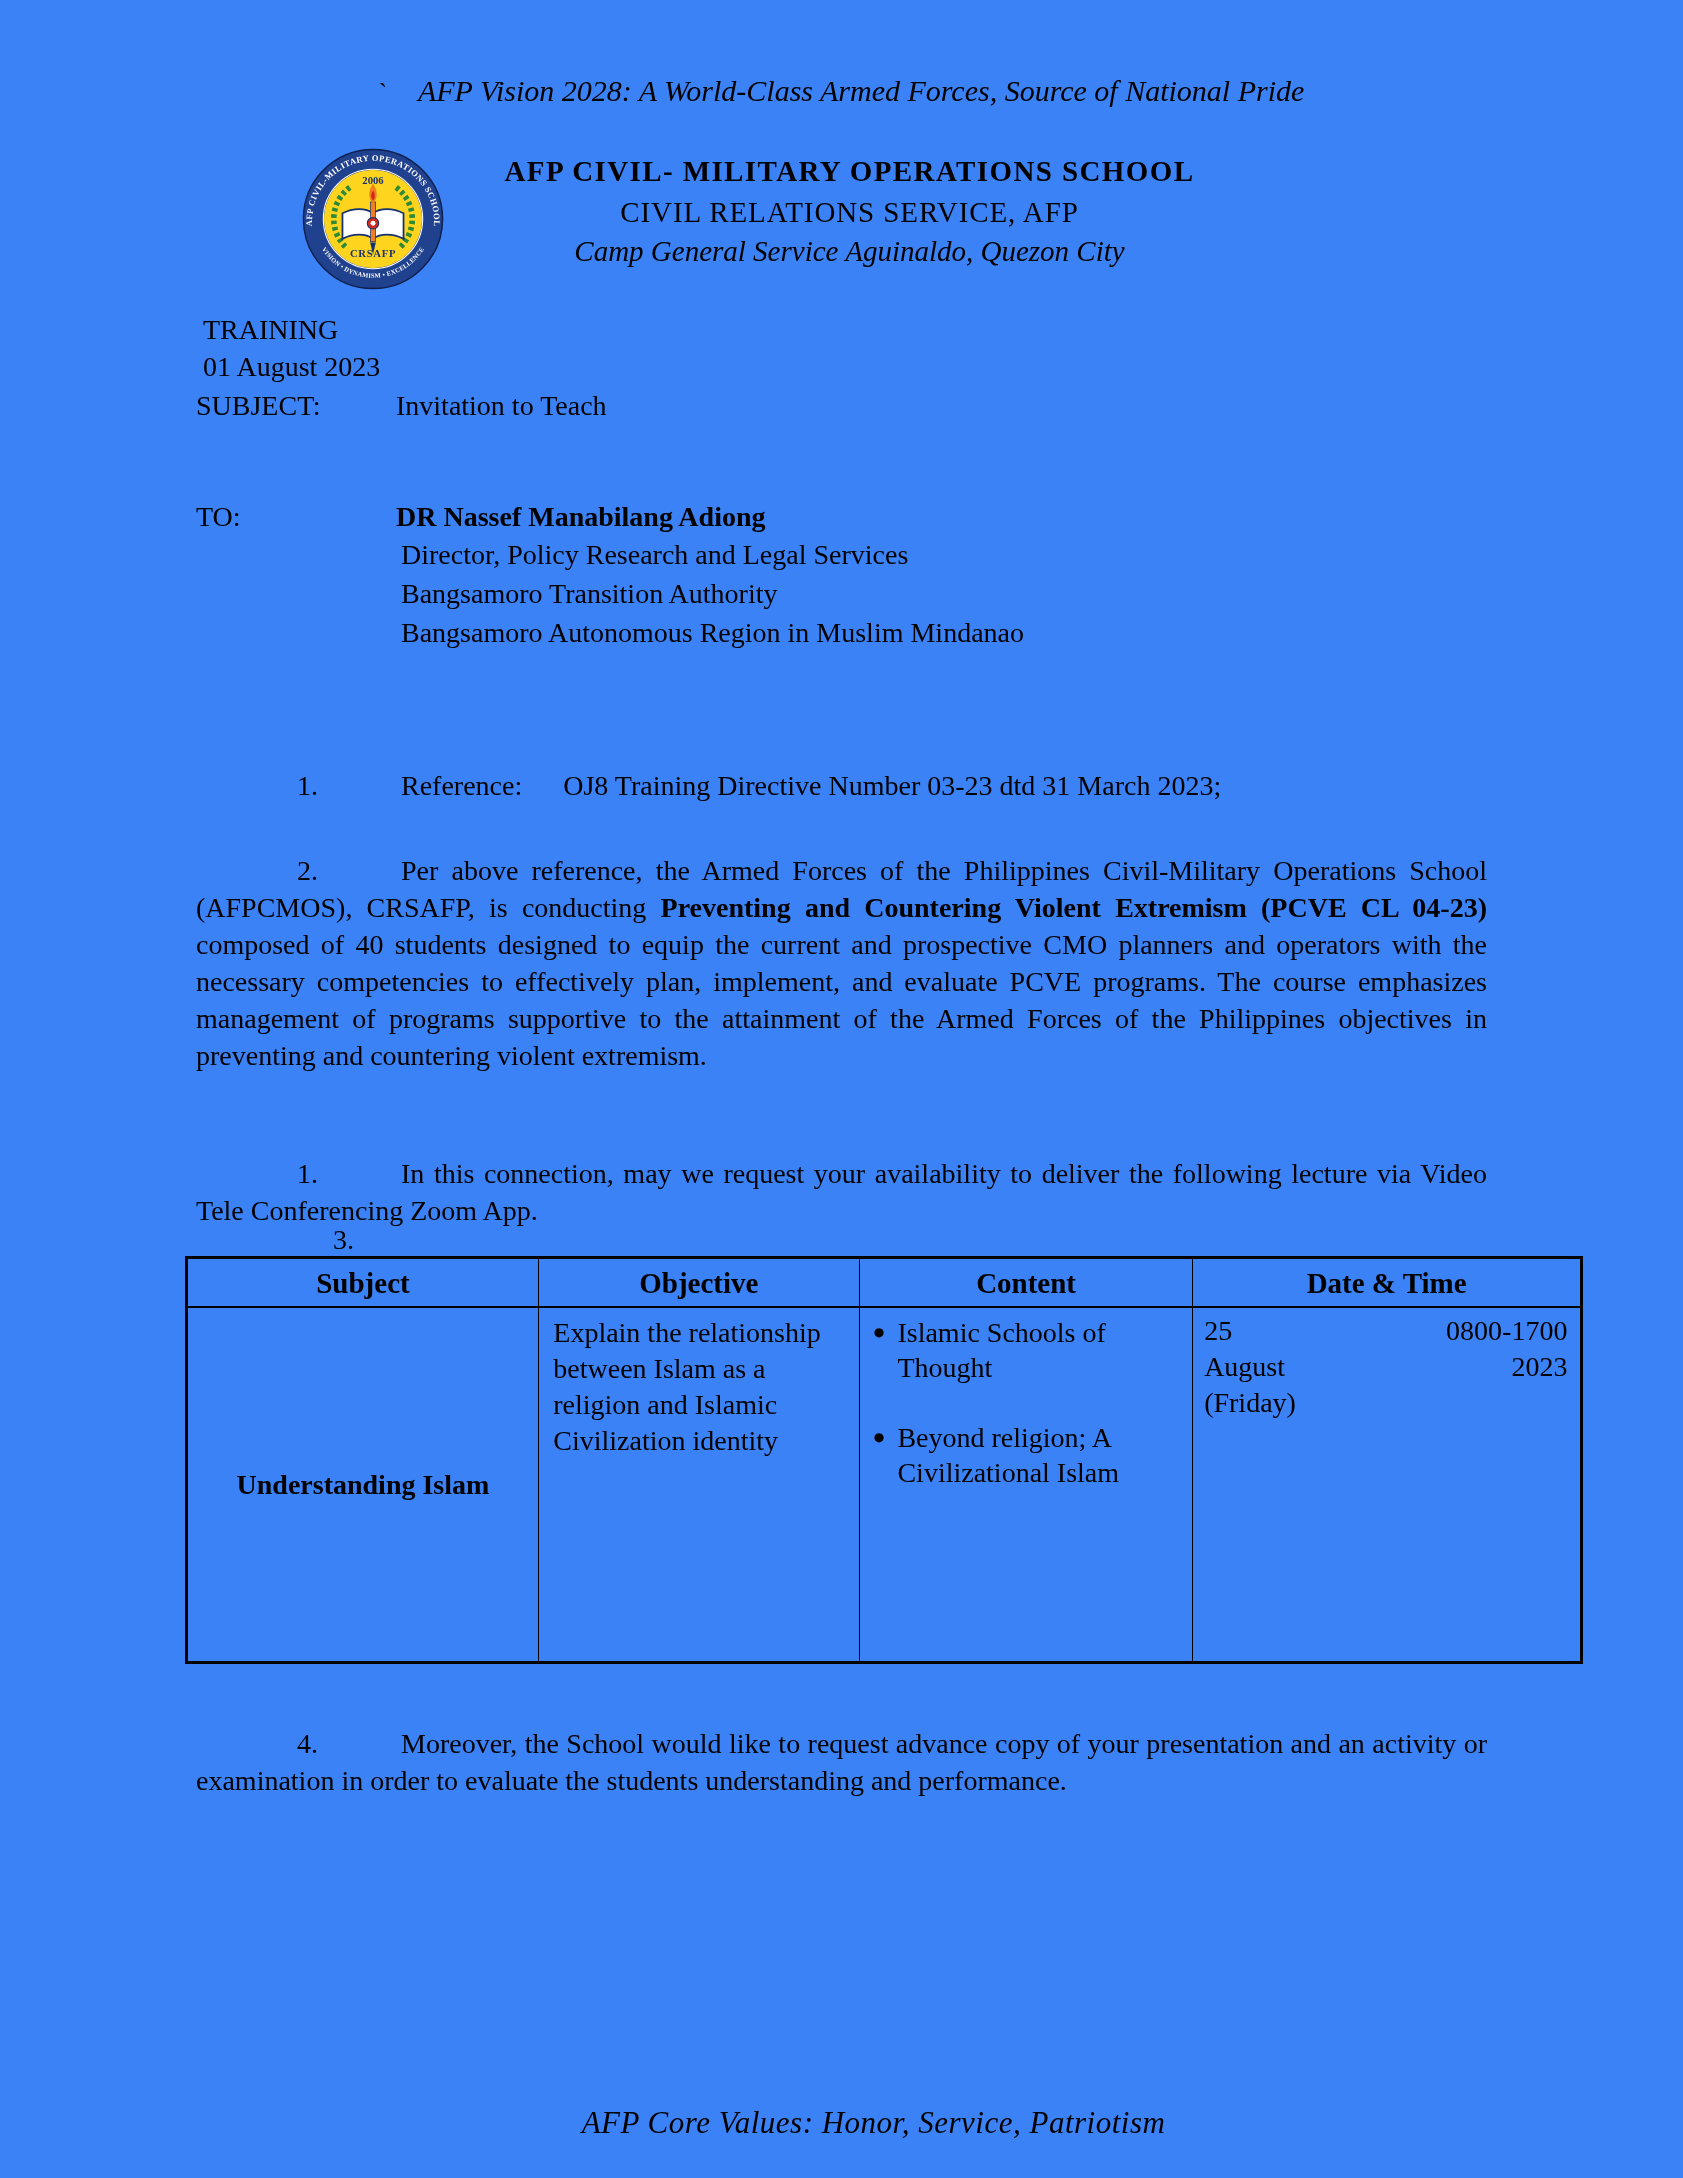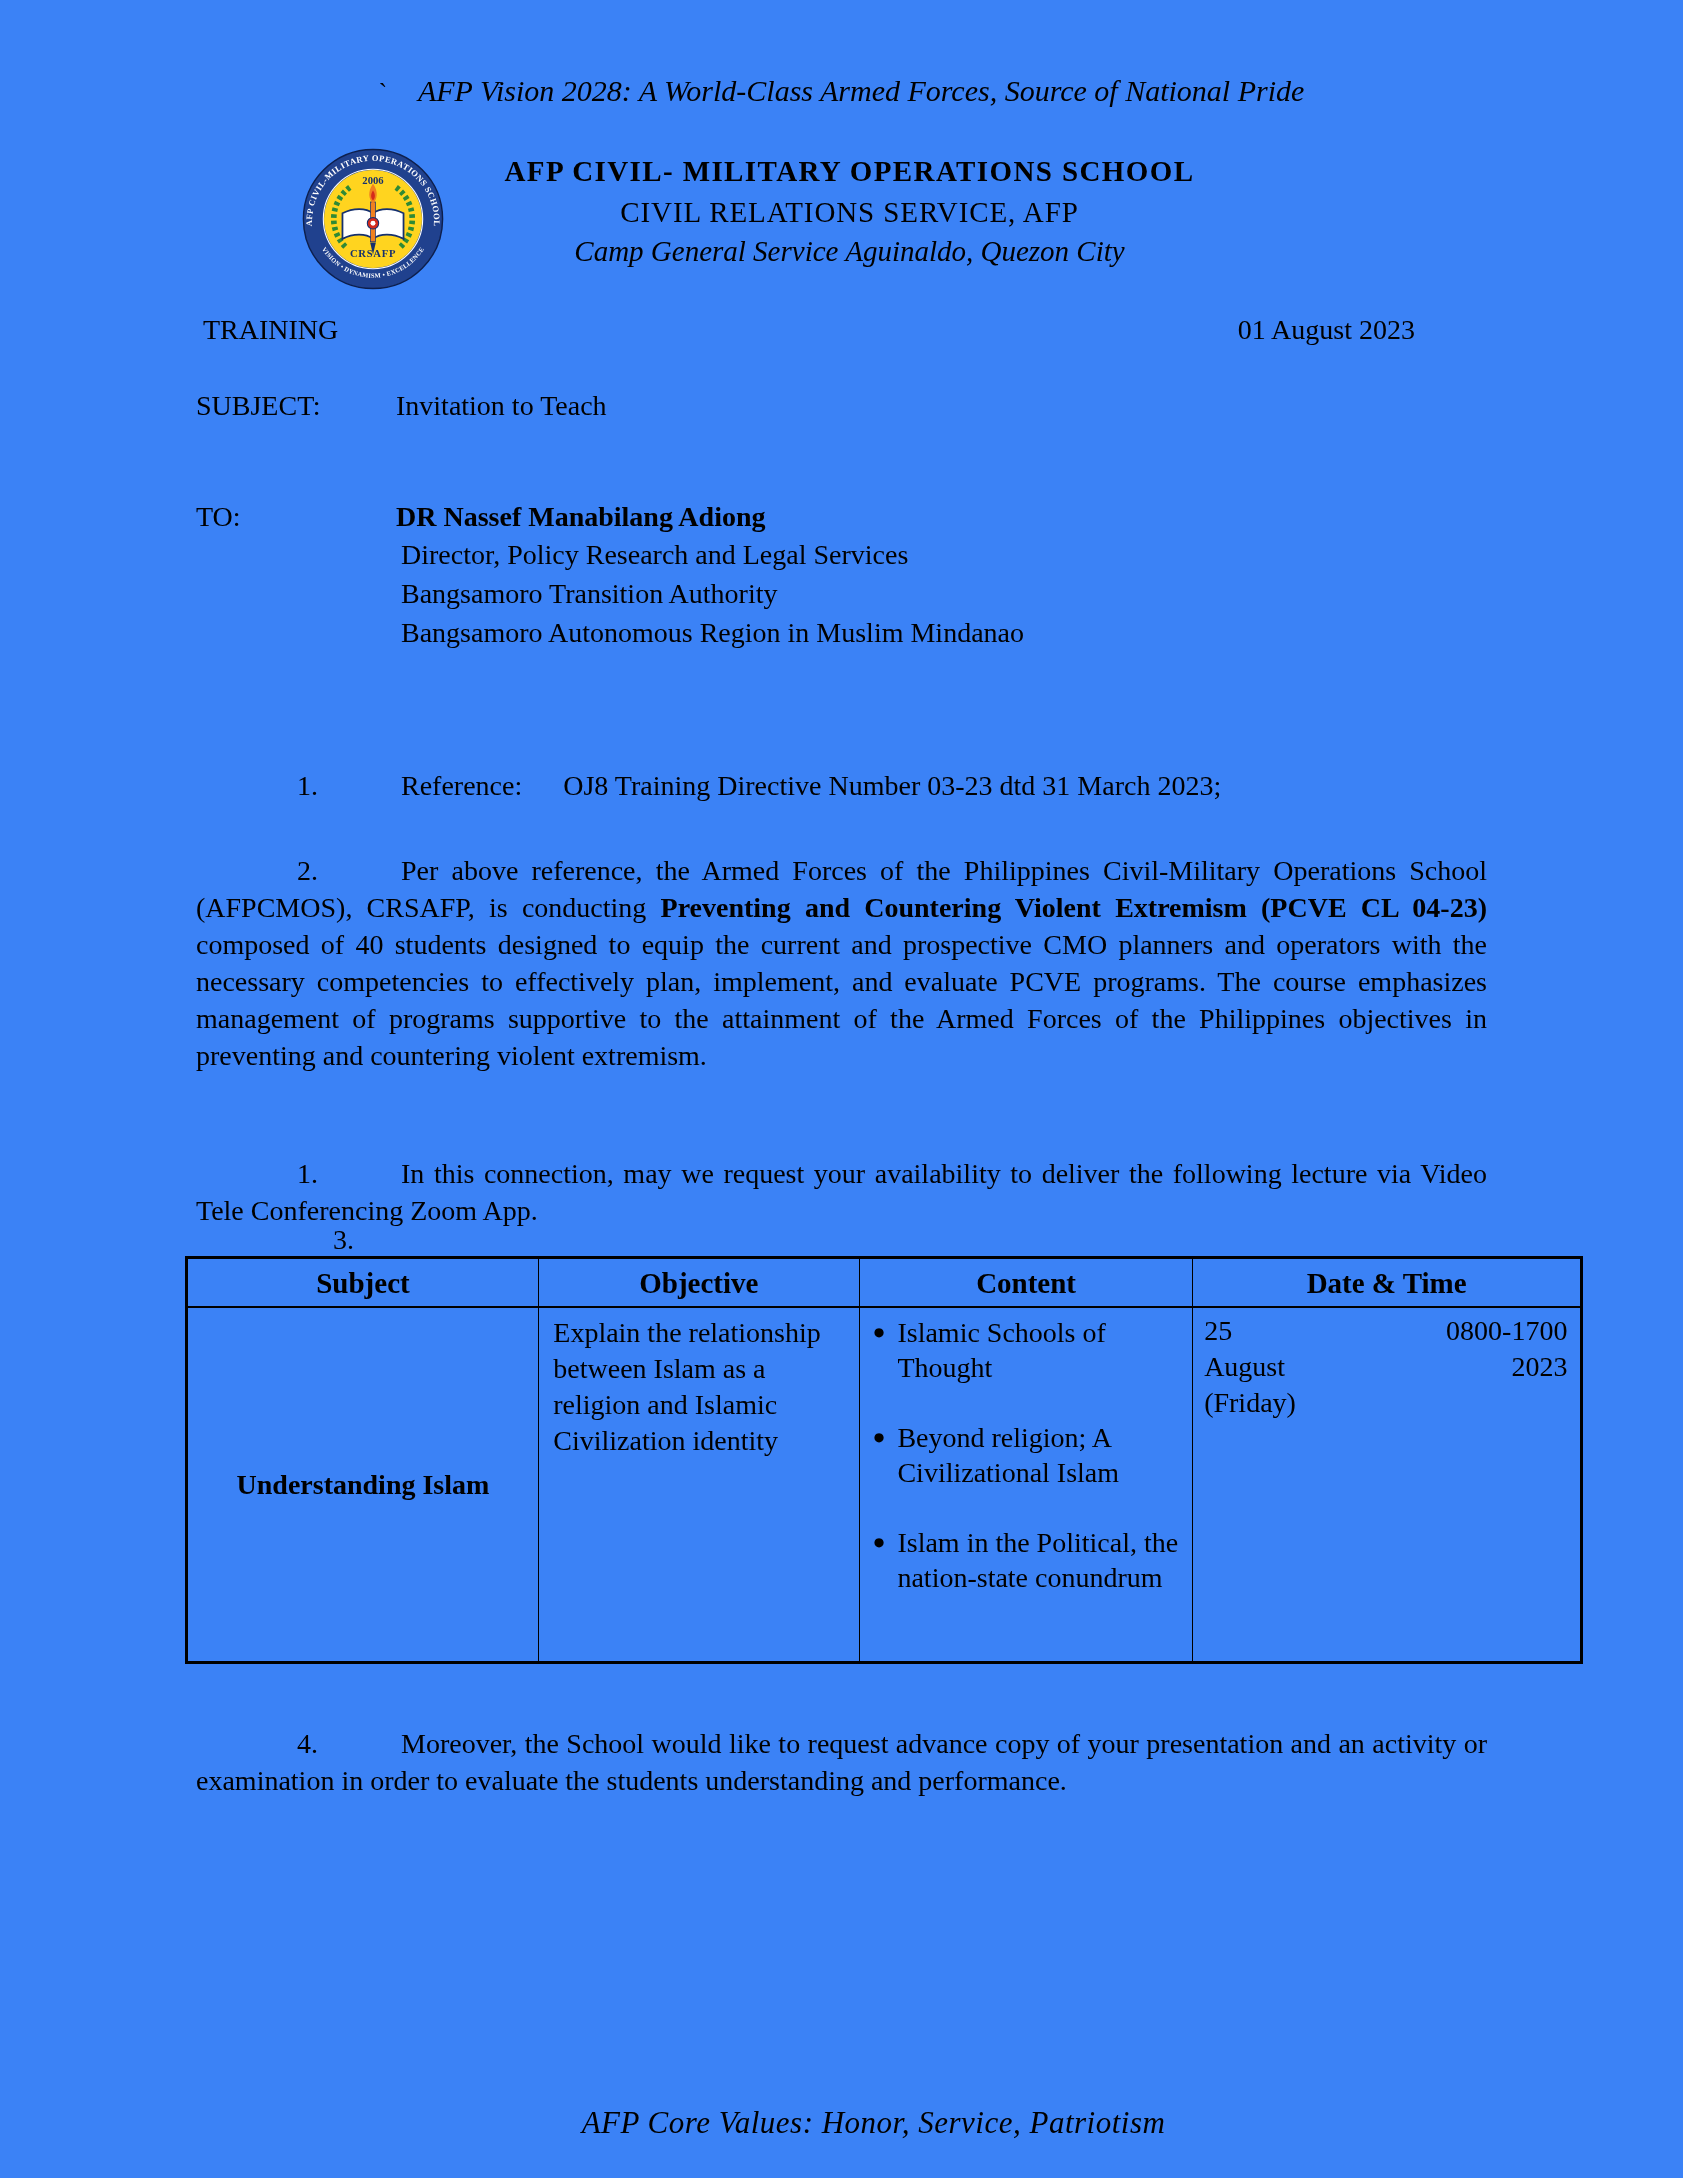--- a/index.html
+++ b/index.html
@@ -17,21 +17,21 @@
   
   .vision{position:absolute;top:72px;left:0;width:100%;text-align:center;font-style:italic;font-size:30px;}
   .vision .prefix{font-size:25px;margin-right:31px;font-style:normal;}
   
   .seal{position:absolute;left:302px;top:148px;width:142px;height:142px;}
   .lh-line{position:absolute;left:8px;width:100%;text-align:center;}
   .lh-school{top:153px;font-weight:bold;font-size:29px;letter-spacing:1.4px;}
   .lh-service{top:194px;font-size:29px;letter-spacing:0.9px;}
   .lh-camp{top:233px;font-style:italic;font-size:29px;}
   
-  .training-row{position:absolute;top:311px;left:203px;right:196px;display:flex;justify-content:space-between;}
+  .training-row{position:absolute;top:311px;left:203px;right:196px;display:flex;justify-content:space-between;flex-direction:column;}
   .letter-date{margin-right:72px;}
   .subject-row{position:absolute;top:387px;left:196px;right:196px;}
   .label-col{display:inline-block;width:200px;}
   
   .to-row{position:absolute;top:498px;left:196px;right:108px;}
   .to-name{font-weight:bold;}
   .addr{position:absolute;left:401px;}
   .addr-1{top:536px;} .addr-2{top:575px;} .addr-3{top:614px;text-align:center;}
   
   .para{position:absolute;left:196px;width:1291px;}
@@ -155,23 +155,20 @@
 
     <div class="cell cell-subject">Understanding Islam</div>
     <div class="cell cell-objective">Explain the relationship between Islam as a religion and Islamic Civilization identity</div>
     <div class="cell cell-content">
         <div class="bullet-item">
           <span class="bullet-text">Islamic Schools of Thought</span>
         </div>
         <div class="bullet-item">
           <span class="bullet-text">Beyond religion; A Civilizational Islam</span>
         </div>
-        <div class="bullet-item">
-          <span class="bullet-text">Islam in the Political, the nation-state conundrum</span>
-        </div>
       </div>
     <div class="cell cell-datetime last">
         <div class="dt-line">
           <span>25</span>
           <span>0800-1700</span>
         </div>
         <div class="dt-line">
           <span>August</span>
           <span>2023</span>
         </div>

